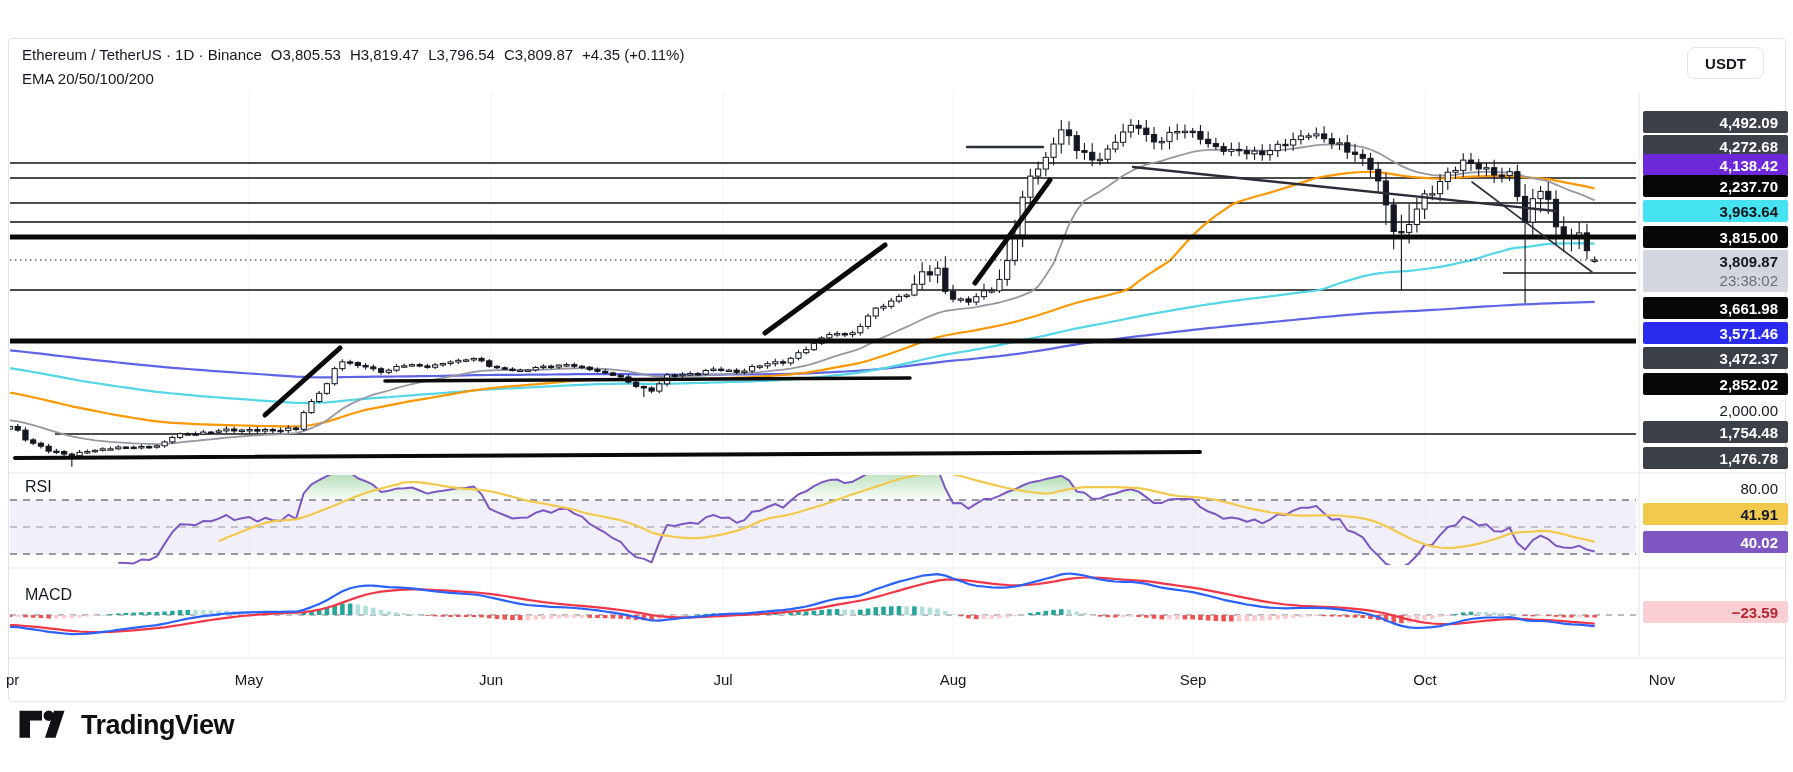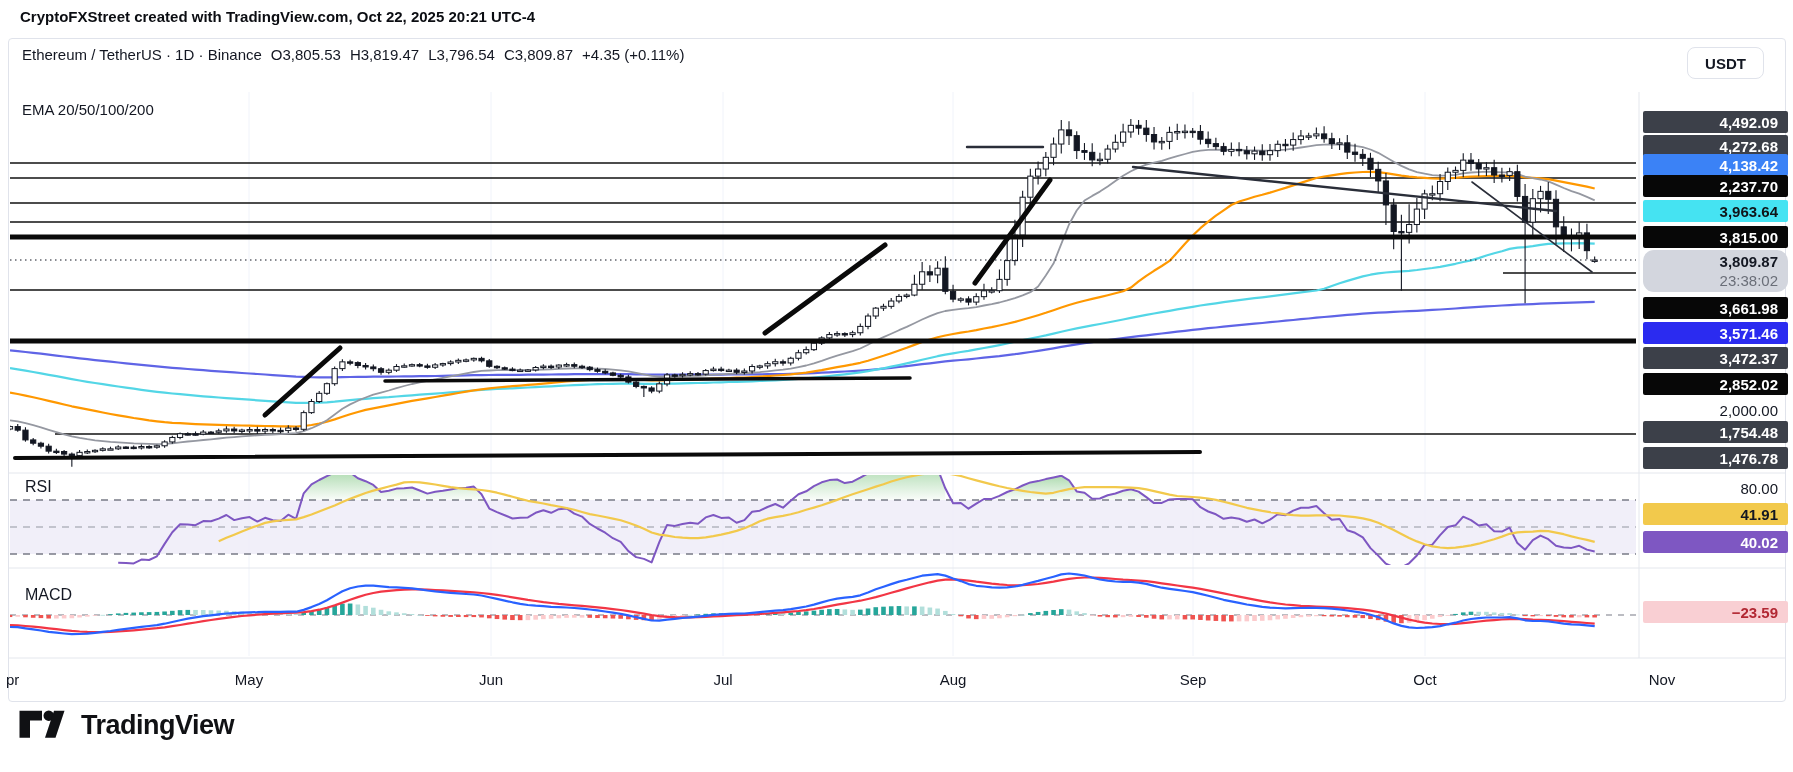--- a/index.html
+++ b/index.html
@@ -2,47 +2,46 @@
 <html><head>
 <meta charset="utf-8">
 <style>
   * { margin:0; padding:0; box-sizing:border-box; }
   html,body { background:#ffffff; font-family:"Liberation Sans", sans-serif; }
   #stage { position:relative; width:1793px; height:772px; background:#fff; overflow:hidden; }
   .attribution { position:absolute; left:20px; top:8px; font-size:15px; font-weight:700; color:#0b0d12; letter-spacing:0; }
   .card { position:absolute; left:8px; top:38px; width:1778px; height:664px; border:1px solid #e0e3eb; border-radius:4px; background:#fff; }
   .title-row { position:absolute; left:22px; top:46px; font-size:15px; color:#131722; display:flex; gap:9px; white-space:nowrap; font-weight:400; }
   .title-row .sym { font-weight:400; }
-  .subtitle { position:absolute; left:22px; top:70px; font-size:15px; color:#131722;margin-top:31px; }
+  .subtitle { position:absolute; left:22px; top:70px; font-size:15px; color:#131722; }
   .usdt-btn { position:absolute; left:1687px; top:47px; width:77px; height:32px; border:1px solid #e0e3eb; border-radius:8px; background:#fff; display:flex; align-items:center; justify-content:center; font-size:15px; font-weight:700; color:#131722; cursor:pointer; }
   svg#chart { position:absolute; left:0; top:0; }
   .axis-label { position:absolute; left:1643px; width:145px; height:22px; border-radius:2px; font-size:15px; font-weight:700; display:flex; align-items:center; justify-content:flex-end; padding-right:10px; white-space:nowrap; }
   .axis-label.plain { background:transparent; color:#131722; font-weight:400; }
   .axis-label.gray { background:#3c4049; color:#fff; }
   .axis-label.black { background:#070707; color:#fff; }
-  .axis-label.orange { background:#3b82f6; color:#fff; }
+  .axis-label.orange { background:#6d28d9; color:#fff; }
   .axis-label.cyan { background:#45e3f2; color:#101418; }
   .axis-label.blue { background:#2b2bf0; color:#fff;padding-left:48px; }
   .axis-label.yellow { background:#f2c94c; color:#131722; }
   .axis-label.purple { background:#7e57c2; color:#fff; }
   .axis-label.pink { background:#f9cfd3; color:#b22833; }
-  .axis-label.last { height:42px; background:#d3d6de; flex-direction:column; align-items:flex-end; justify-content:center; gap:0;border-radius:11px; }
+  .axis-label.last { height:42px; background:#d3d6de; flex-direction:column; align-items:flex-end; justify-content:center; gap:0; }
   .axis-label.last .l1 { color:#131722; line-height:20px; }
   .axis-label.last .l2 { color:#6a6e78; line-height:18px; font-weight:400; }
   .pane-label { position:absolute; font-size:16px; color:#131722; }
   .time-label { position:absolute; top:671px; font-size:15px; font-weight:500; color:#131722; transform:translateX(-50%); }
   .time-label.first { transform:none; }
   .footer { position:absolute; left:18px; top:706px; display:flex; align-items:center; gap:15px; }
   .brand-text { font-size:27px; font-weight:800; color:#101114; letter-spacing:-0.5px; }
 </style>
 </head>
 <body>
 
 <div id="stage">
-  <div class="attribution">CryptoFXStreet created with TradingView.com, Oct 22, 2025 20:21 UTC-4</div>
 
   <div class="card"></div>
 
   <svg id="chart" width="1793" height="772" viewBox="0 0 1793 772">
       <clipPath id="clipPrice">
         <rect x="10" y="92" width="1626" height="379"></rect>
       </clipPath>
       <clipPath id="clipRsi">
         <rect x="10" y="475" width="1626" height="90"></rect>
       </clipPath>

